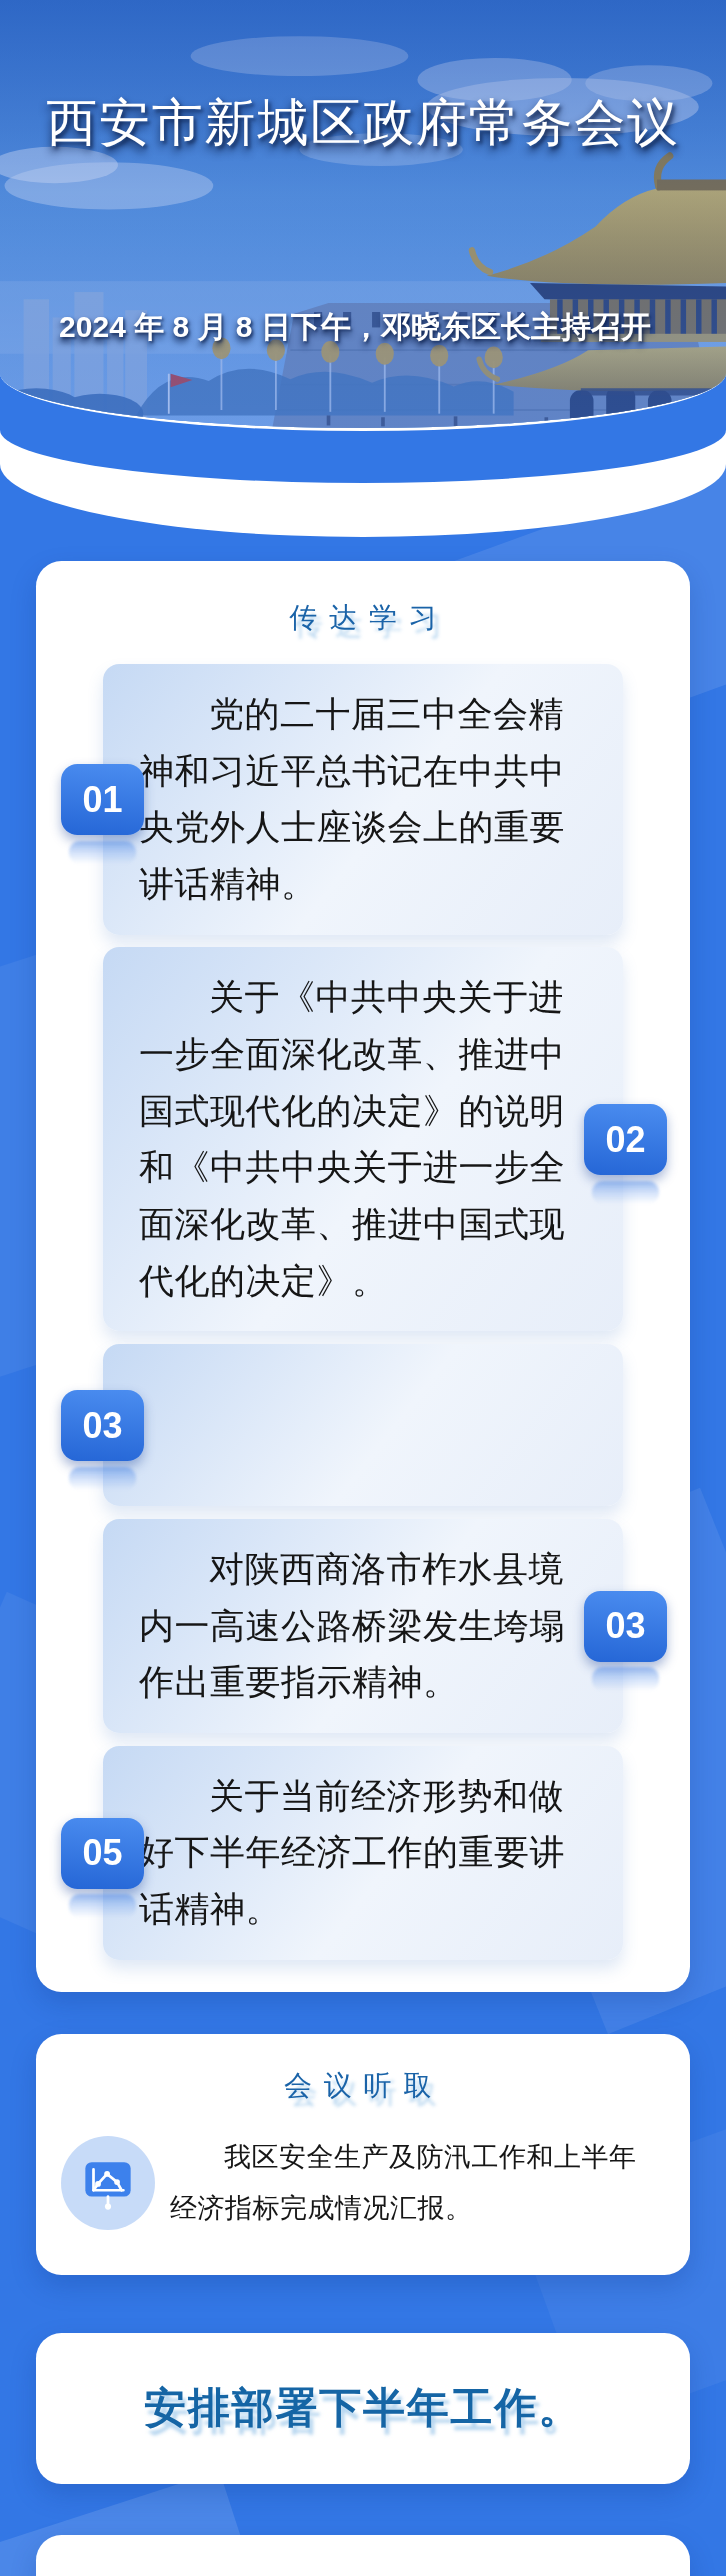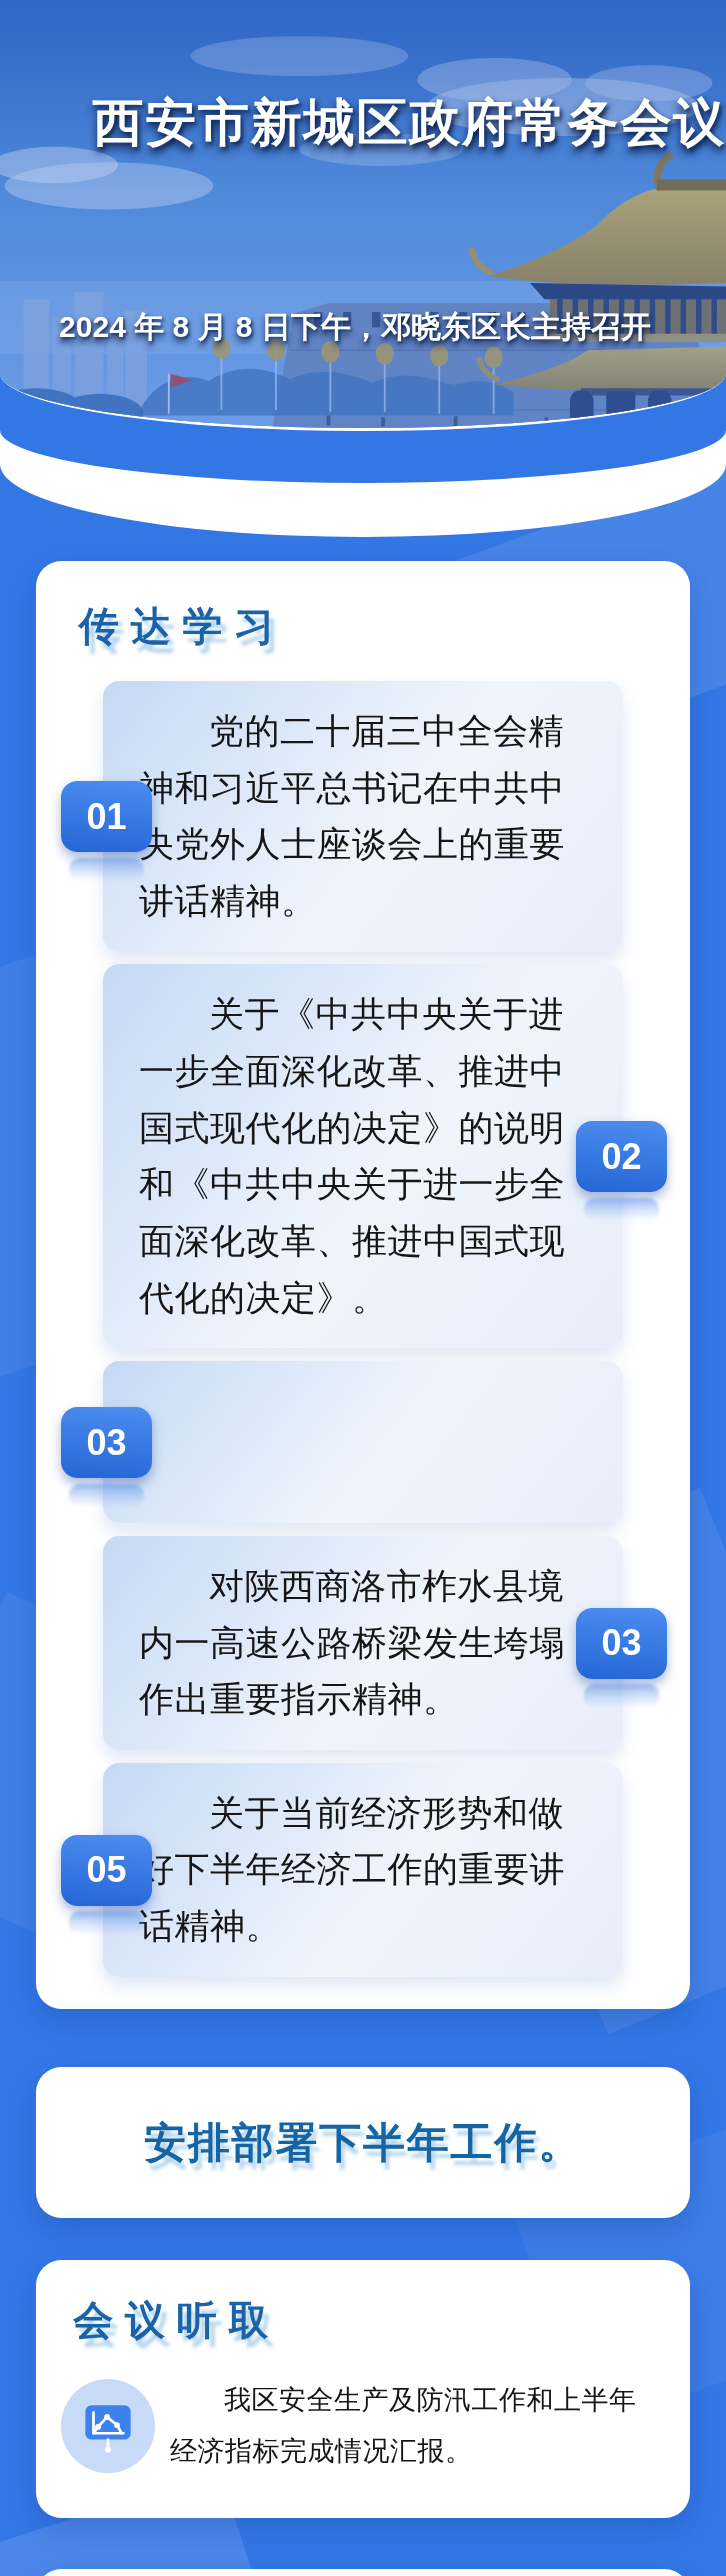--- a/index.html
+++ b/index.html
@@ -22,47 +22,47 @@
   .arc-white{height:537px;background:#ffffff;z-index:1;
      border-radius:0 0 50% 50% / 0 0 73px 73px;}
   .arc-blue{height:483px;background:var(--page_bg,#3377e5);z-index:2;
      border-radius:0 0 50% 50% / 0 0 53px 53px;}
   .photo{position:absolute;top:0;left:0;right:0;height:428px;z-index:3;overflow:hidden;
      border-bottom:3.6px solid #ffffff;
      border-radius:0 0 50% 50% / 0 0 58px 58px;}
   .photo .scene{position:absolute;inset:0;width:100%;height:100%;z-index:1;}
   .photo .overlay{position:absolute;inset:0;z-index:2;
      background:linear-gradient(180deg,rgba(30,80,185,.50) 0%,rgba(45,100,210,.30) 45%,rgba(58,115,225,.42) 100%);}
-  .hero-title{position:absolute;left:0;right:0;top:89px;z-index:3;margin:0;text-align:right;
-     color:#fff;font-weight:700;font-size:51px;letter-spacing:1.8px;
+  .hero-title{position:absolute;left:0;right:0;top:89px;z-index:3;margin:0;text-align:center;
+     color:#fff;font-weight:400;font-size:51px;letter-spacing:1.8px;
      text-shadow:0 6.4px 8.2px rgba(8,25,65,.85),2.7px 2.7px 3.6px rgba(8,25,65,.55);}
   .hero-dates{position:absolute;left:0;right:16px;top:305px;z-index:3;text-align:center;
      color:#fff;font-weight:700;font-size:30px;line-height:44px;
      text-shadow:0 4.5px 6.4px rgba(10,30,75,.85),1.8px 1.8px 2.7px rgba(10,30,75,.6);}
 
   
   .content{position:relative;z-index:1;}
   .card{width:654px;margin:0 auto;background:#fff;border-radius:25.4px;box-sizing:border-box;
         box-shadow:0 11px 25.4px rgba(15,50,130,.22);}
-  .sec-title{margin:0;text-align:left;font-size:40px;font-weight:700;
+  .sec-title{margin:0;text-align:center;font-size:28px;font-weight:400;
      color:var(--title_blue,#1a63a8);letter-spacing:11.8px;text-indent:11.8px;
      text-shadow:5.4px 8.2px 3.6px rgba(150,195,232,.75);}
 
   .learn-card{margin-top:23.6px;padding:31px 31px;}
   .learn-card .sec-title{margin:7.3px 0 27px;}
   .items{padding:0;}
   .item{position:relative;margin:0 36px 12.7px;border-radius:16.3px;box-sizing:border-box;
      background:linear-gradient(128deg,var(--card_grad_a,#c5d9f4) 0%,#f0f5fc 55%,var(--card_grad_b,#e7eef9) 100%);
      padding:22px 36px;display:flex;align-items:center;
      box-shadow:0 9px 16.3px rgba(80,125,200,.18);}
   .item.roomy{min-height:162px;}
   .item:last-child{margin-bottom:1.8px;}
   .item-text{margin:0;text-indent:2em;font-size:35px;line-height:1.62;color:#161616;
      letter-spacing:0.5px;font-weight:500;}
-  .badge{position:absolute;top:50%;width:91px;height:71px;margin-top:-35px;border-radius:16.3px;
+  .badge{position:absolute;top:50%;width:83px;height:71px;margin-top:-35px;border-radius:16.3px;
      background:linear-gradient(185deg,var(--badge_blue,#4b8df0),#2566d6);
      color:#fff;font-size:36px;font-weight:700;display:flex;align-items:center;justify-content:center;
      box-shadow:0 5.4px 11px rgba(20,60,150,.35);}
   .badge::after{content:"";position:absolute;top:100%;left:8.2px;right:8.2px;height:23.6px;margin-top:5.4px;
      border-radius:11px;background:linear-gradient(180deg,rgba(80,140,235,.5),rgba(80,140,235,0));
      filter:blur(1.8px);}
   .badge-left .badge{left:-42px;}
   .badge-right .badge{right:-44px;}
 
   .listen-card{margin-top:42px;padding:29px 36px 40px 25.4px;}
@@ -239,43 +239,43 @@
           <div class="badge">03</div>
           <p class="item-text">对陕西商洛市柞水县境内一高速公路桥梁发生垮塌作出重要指示精神。</p>
         </div>
         <div class="item badge-left roomy">
           <div class="badge">05</div>
           <p class="item-text">关于当前经济形势和做好下半年经济工作的重要讲话精神。</p>
         </div>
       </div>
     </div>
 
-    <div class="card state-card state-deploy">
-      <p class="statement">安排部署下半年工作。</p>
-    </div>
-
     <div class="card listen-card">
       <h2 class="sec-title">会议听取</h2>
       <div class="listen-row">
         <div class="icon-circle">
           <svg width="58" height="58" viewBox="0 0 64 64">
             <rect x="7" y="9" width="50" height="38" rx="7" fill="#3d81ec"></rect>
             <path d="M16,17 V40 H49" stroke="#fff" stroke-width="3" fill="none" stroke-linecap="round" stroke-linejoin="round"></path>
             <path d="M16,40 L21,33 L31,22 L42,31 L47,40" stroke="#fff" stroke-width="3" fill="none" stroke-linecap="round" stroke-linejoin="round"></path>
             <circle cx="21" cy="33" r="3.2" fill="#fff"></circle>
             <circle cx="31" cy="22" r="3.2" fill="#fff"></circle>
             <circle cx="42" cy="31" r="3.2" fill="#fff"></circle>
             <line x1="32" y1="47" x2="32" y2="55" stroke="#fff" stroke-width="3" stroke-linecap="round"></line>
             <circle cx="32" cy="58" r="3.4" fill="#fff"></circle>
           </svg>
         </div>
         <p class="listen-text">我区安全生产及防汛工作和上半年经济指标完成情况汇报。</p>
       </div>
     </div>
 
+    <div class="card state-card state-deploy">
+      <p class="statement">安排部署下半年工作。</p>
+    </div>
+
     <div class="card state-card state-other">
       <p class="statement">会议还研究了其他事项。</p>
     </div>
 
     <div class="footer">
       <div class="footer-streak"></div>
     </div>
 
   </div>
 </div>

